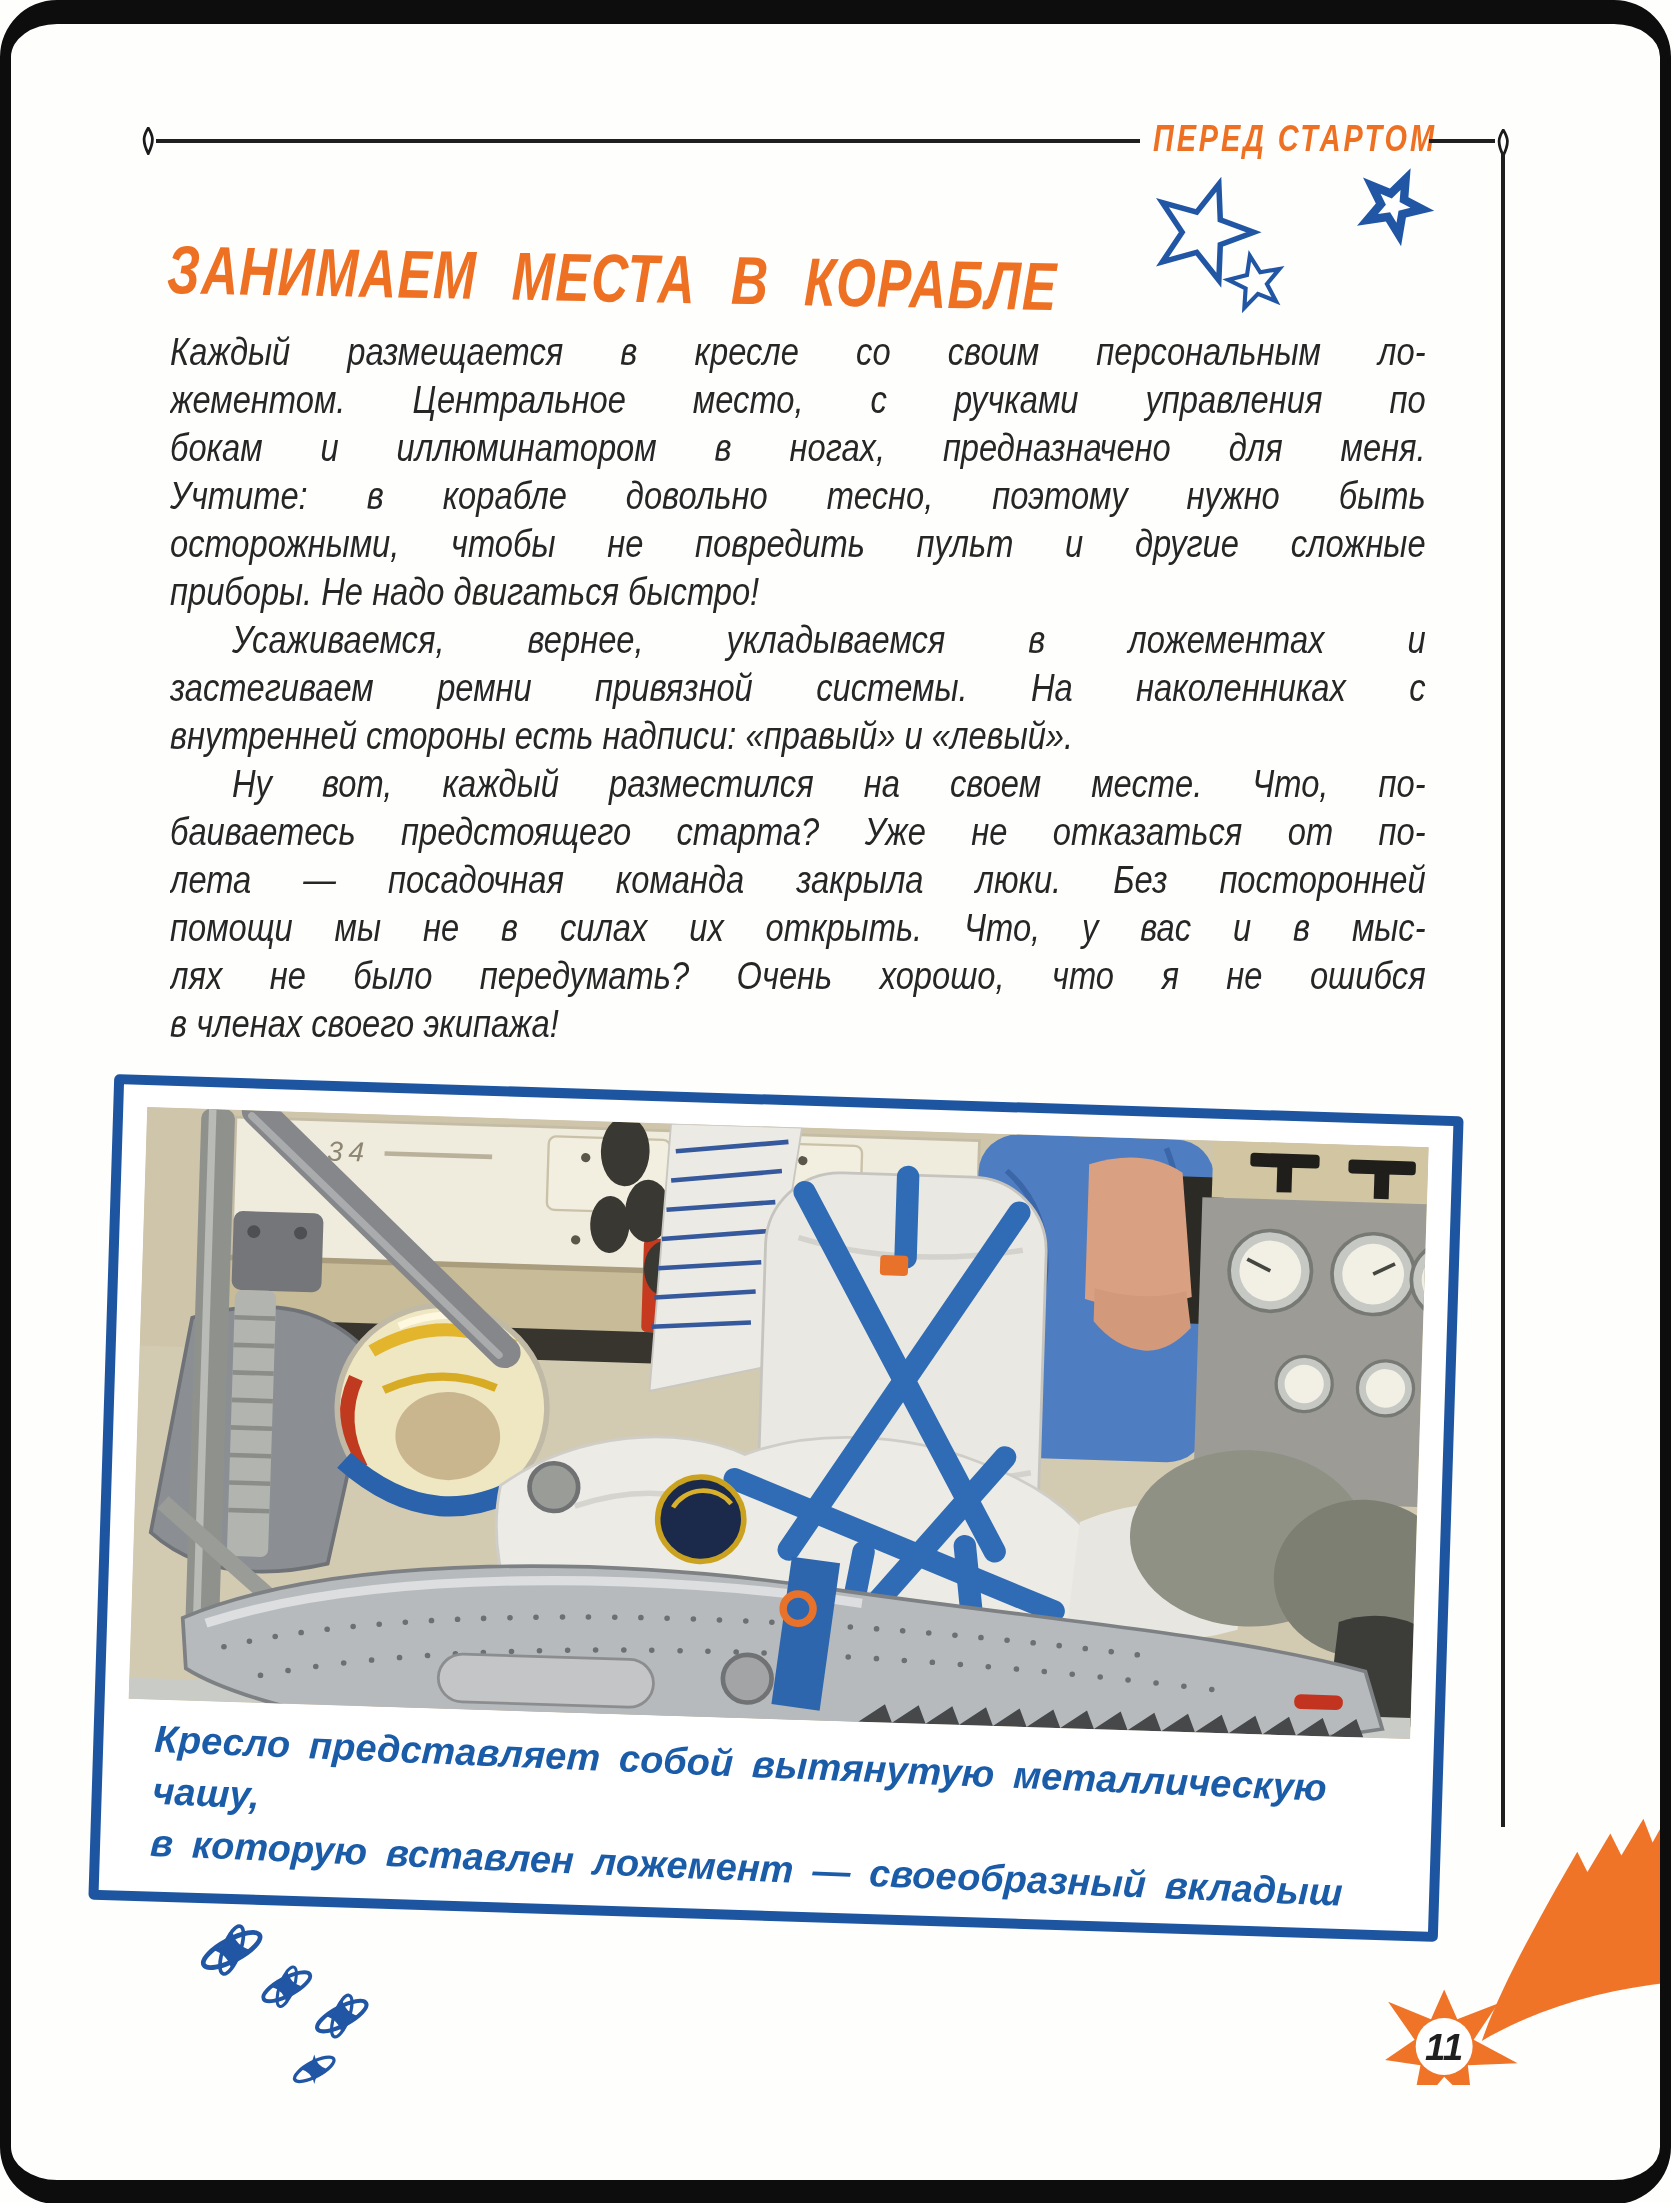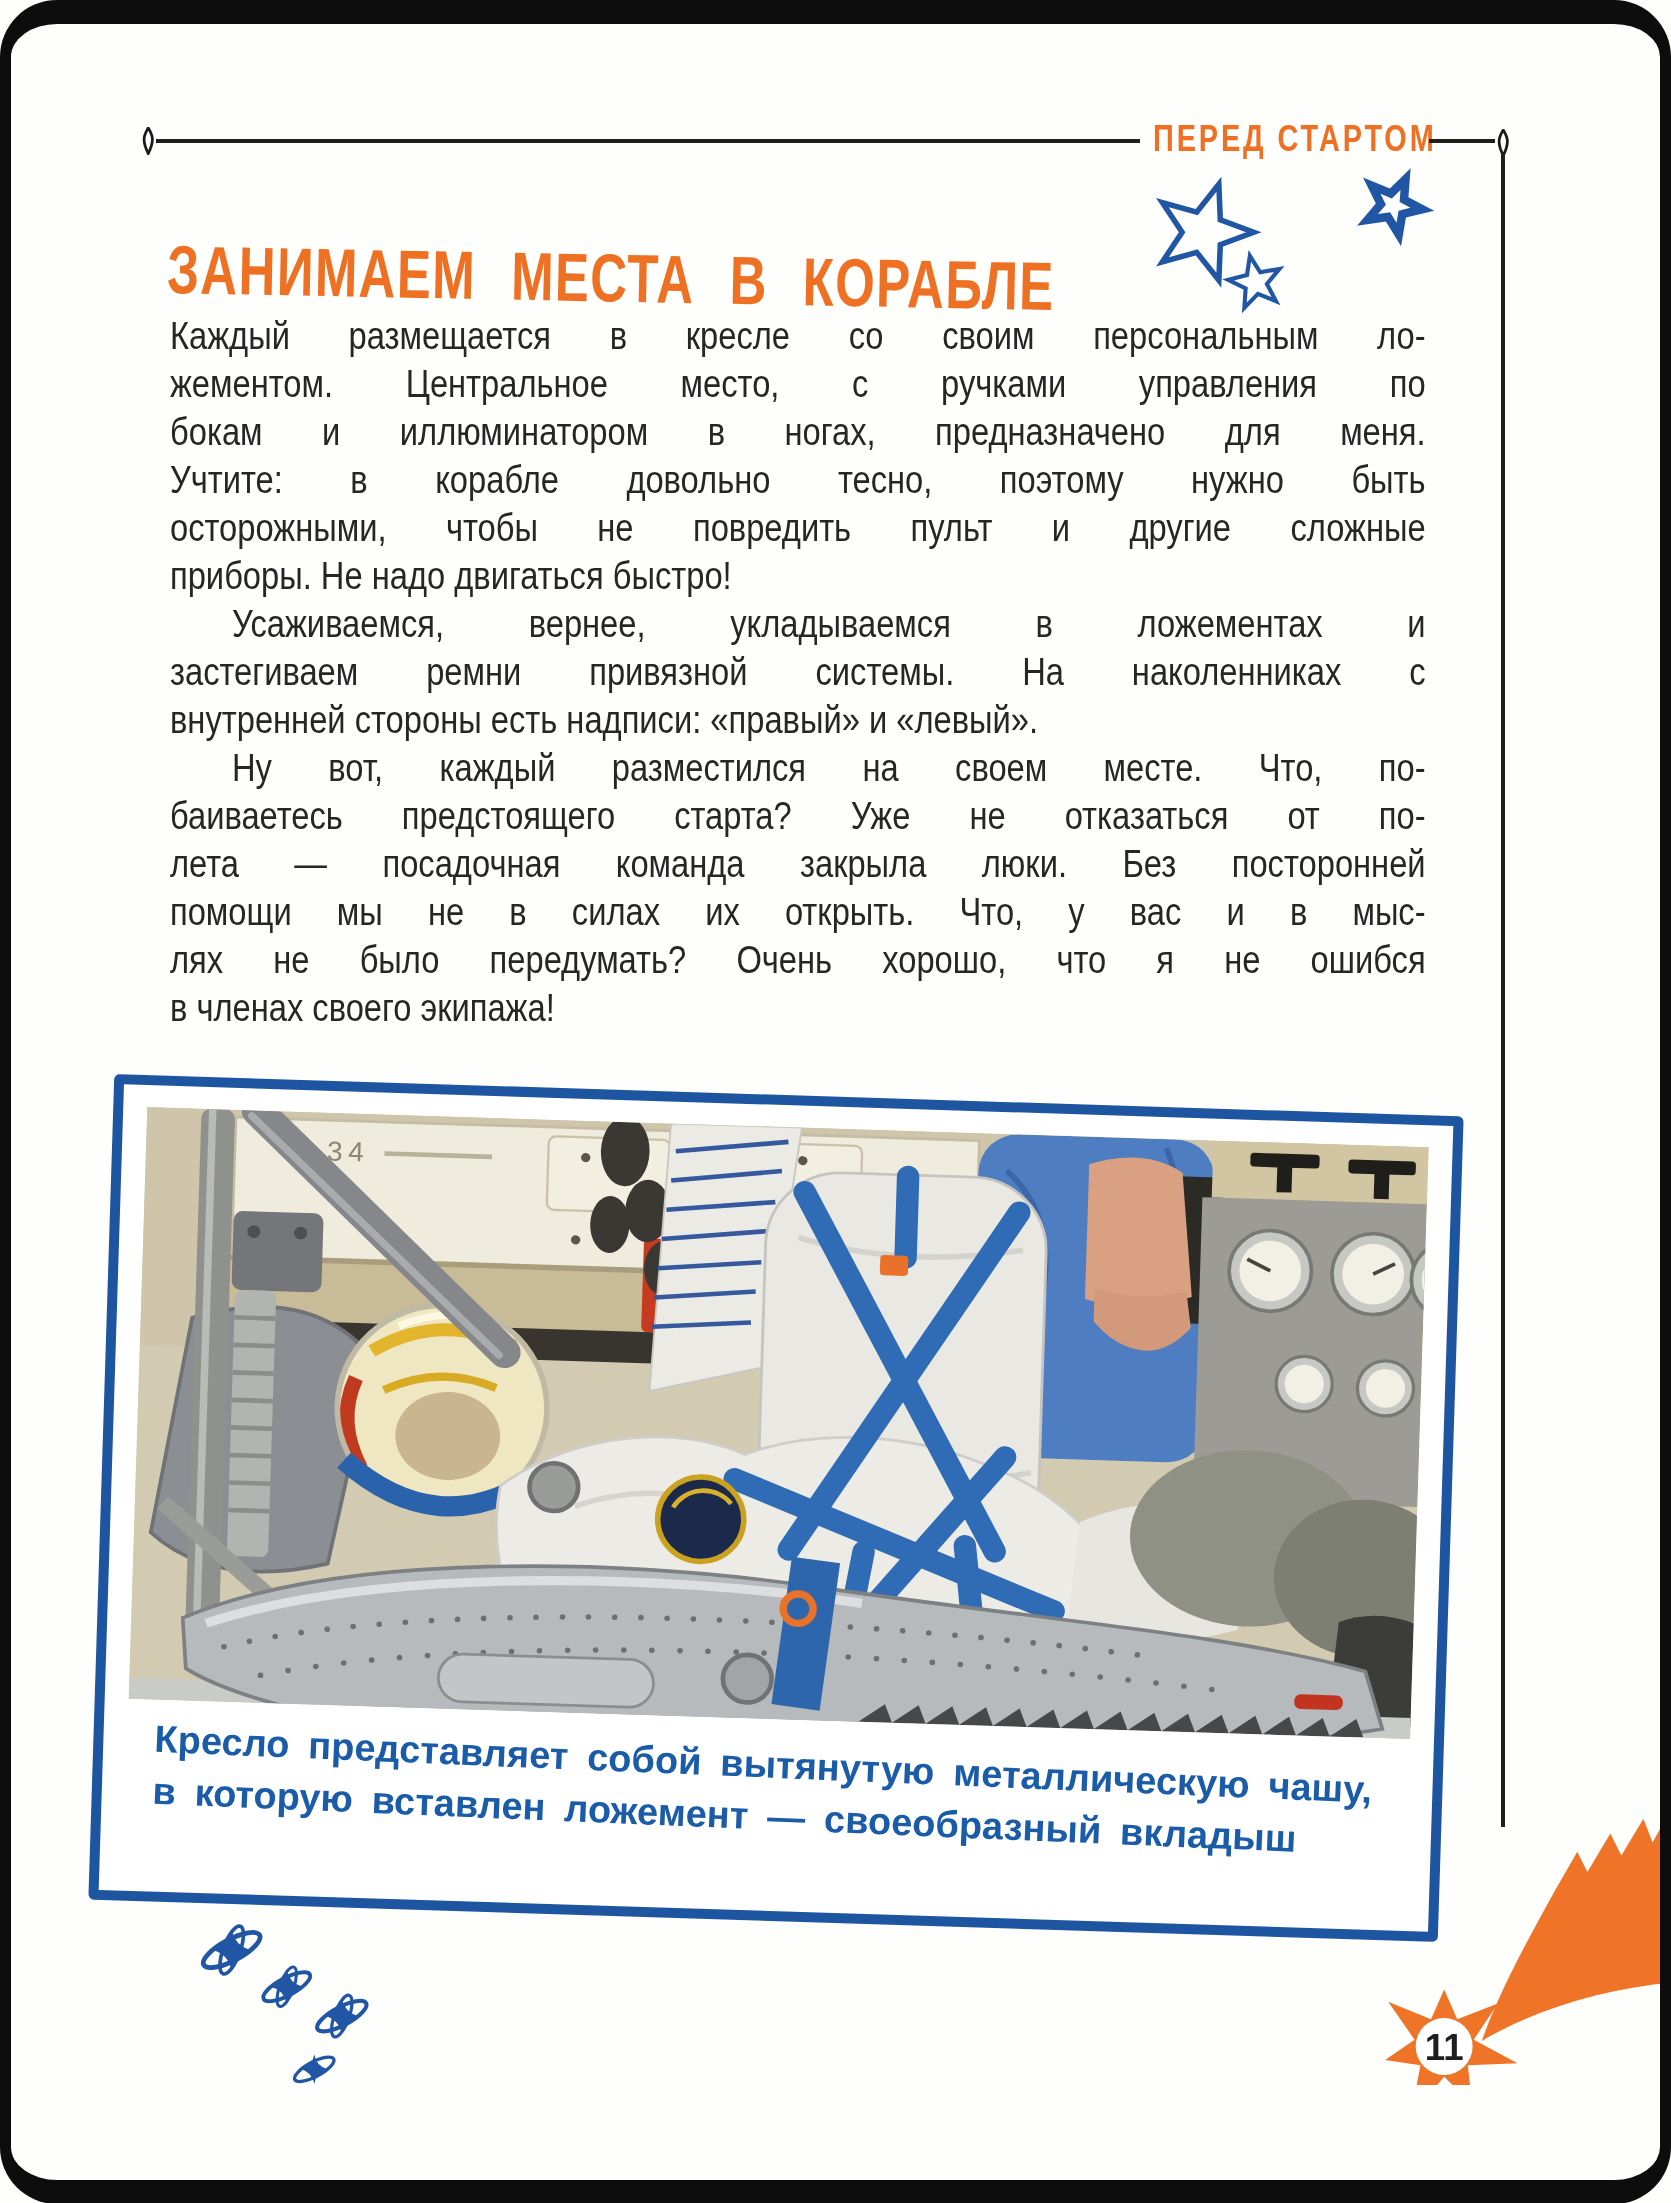--- a/index.html
+++ b/index.html
@@ -1,29 +1,29 @@
 <!DOCTYPE html>
 <html style="font-size:14.7px"><head>
 <meta charset="utf-8">
 <style>
   html,body{margin:0;padding:0;background:#000;}
   .page{position:relative;width:1671px;height:2204px;background:#fefefd;overflow:hidden;
-        font-family:"Liberation Sans",sans-serif;}
+        font-family:"Liberation Sans",sans-serif;font-style:italic;}
   .scanframe{position:absolute;inset:0;border:24px solid #0d0d0d;border-left-width:11px;
         border-right-width:11px;border-radius:57px;z-index:40;pointer-events:none;}
   .rule{position:absolute;height:3.7px;background:#1f1f1f;}
   .ornament{position:absolute;width:16.5px;height:27.5px;}
   .vline{position:absolute;width:3.7px;background:#1f1f1f;}
   .header-label{position:absolute;left:1153px;top:118px;font-size:37px;font-weight:bold;
         color:#ee7023;letter-spacing:3.7px;white-space:nowrap;transform:scaleX(0.78);
         transform-origin:0 50%;}
   .title{position:absolute;left:168px;top:230px;font-size:68px;font-weight:bold;color:#ee7023;
         letter-spacing:1.8px;word-spacing:26px;white-space:nowrap;
         transform:rotate(1.1deg) scaleX(0.75);transform-origin:0 0;}
-  .body{position:absolute;left:170px;top:312px;}
+  .body{position:absolute;left:170px;top:328px;}
   .bline{display:block;height:48px;line-height:48px;font-size:38px;color:#262626;width:1460px;
         transform:scaleX(0.86);transform-origin:0 0;white-space:normal;}
   .jline{text-align:justify;overflow:hidden;}
   .jline::after{content:"";display:inline-block;width:100%;height:0;}
   .indent{text-indent:72px;}
   .frame{position:absolute;left:101px;top:1095px;width:1350px;height:826px;box-sizing:border-box;
         transform:rotate(1.8deg);border:10px solid #1d55a0;border-radius:5.5px;background:#fff;
         padding:22px 24px 0 24px;}
   .photo{width:100%;height:592px;overflow:hidden;background:#d3cab2;}
   .photo svg{display:block;width:100%;height:100%;}

